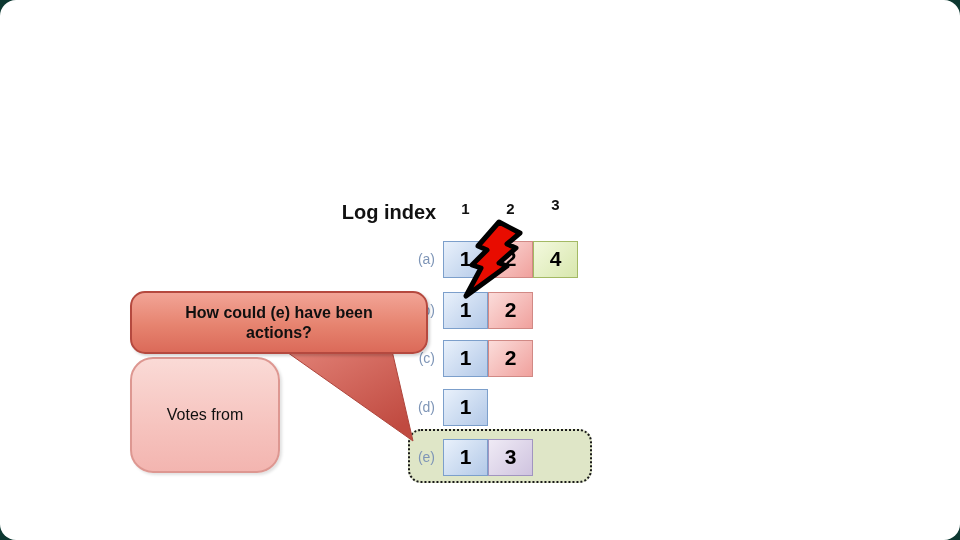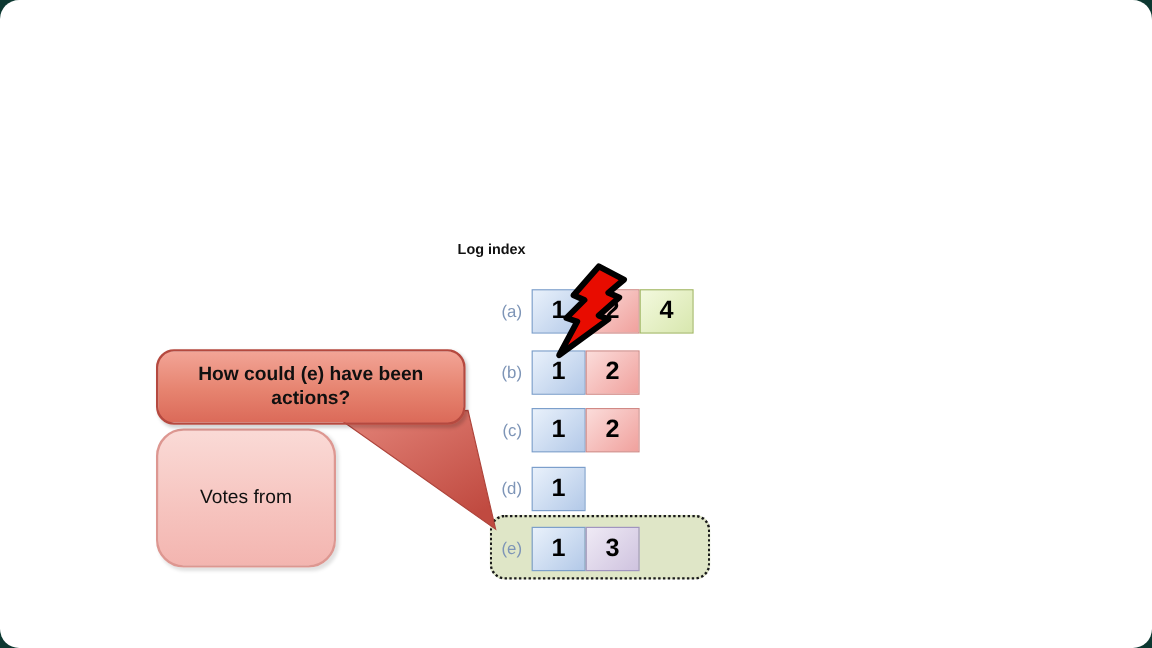--- a/index.html
+++ b/index.html
@@ -11,21 +11,21 @@
   }
 
   .title {
     position: absolute; top: 48px; left: 0; width: 100%;
     text-align: center; font-size: 43px; color: #000; letter-spacing: 0;
   }
 
   
   .log-index-label {
     position: absolute; top: 201px; left: 340px; width: 98px;
-    text-align: right; font-size: 12px; font-weight: bold; color: #111;
+    text-align: center; font-size: 20px; font-weight: bold; color: #111;
   }
   .col-headers { position: absolute; top: 200px; left: 443px; }
   .col-header {
     display: inline-block; width: 45px; text-align: center;
     font-size: 15px; font-weight: bold; color: #111; vertical-align: top;
   }
   .col-header:nth-child(3) { transform: translateY(-4px); }
 
   
   .log-row { position: absolute; left: 403px; display: flex; z-index: 2; }
@@ -47,21 +47,21 @@
 
   .highlight-box {
     position: absolute; left: 408px; top: 429px; width: 184px; height: 54px;
     background: #dfe6c7; border: 2px dotted #1a1a1a; border-radius: 13px; z-index: 1;
   }
 
   .bolt-svg { position: absolute; left: 452px; top: 216px; z-index: 3; }
   .tail-svg { position: absolute; left: 272px; top: 336px; z-index: 4; }
 
   .question-bubble {
-    position: absolute; left: 130px; top: 291px; width: 258px; height: 63px;
+    position: absolute; left: 130px; top: 291px; width: 298px; height: 63px;
     border-radius: 15px; border: 2px solid #b5493f;
     background: linear-gradient(180deg, #f2a496 0%, #e6836f 55%, #db6a59 100%);
     box-shadow: 2px 2px 3px rgba(0,0,0,0.18);
     z-index: 5; display: flex; flex-direction: column; justify-content: center;
   }
   .question-bubble .line {
     text-align: center; font-size: 16px; font-weight: bold; color: #101010; line-height: 1.25;
   }
 
   .answer-box {
@@ -76,20 +76,23 @@
   }
 </style>
 </head>
 <body>
 
 <div class="slide">
 
 
   <div class="log-index-label">Log index</div>
 
+  <div class="col-headers">
+    <span class="col-header">1</span><span class="col-header">2</span><span class="col-header">3</span>
+  </div>
 
   <div class="highlight-box"></div>
 
   <div class="log-row row-a">
     <div class="row-label">(a)</div>
     <div class="cell blue">1</div>
     <div class="cell red">2</div>
     <div class="cell green">4</div>
   </div>
 

